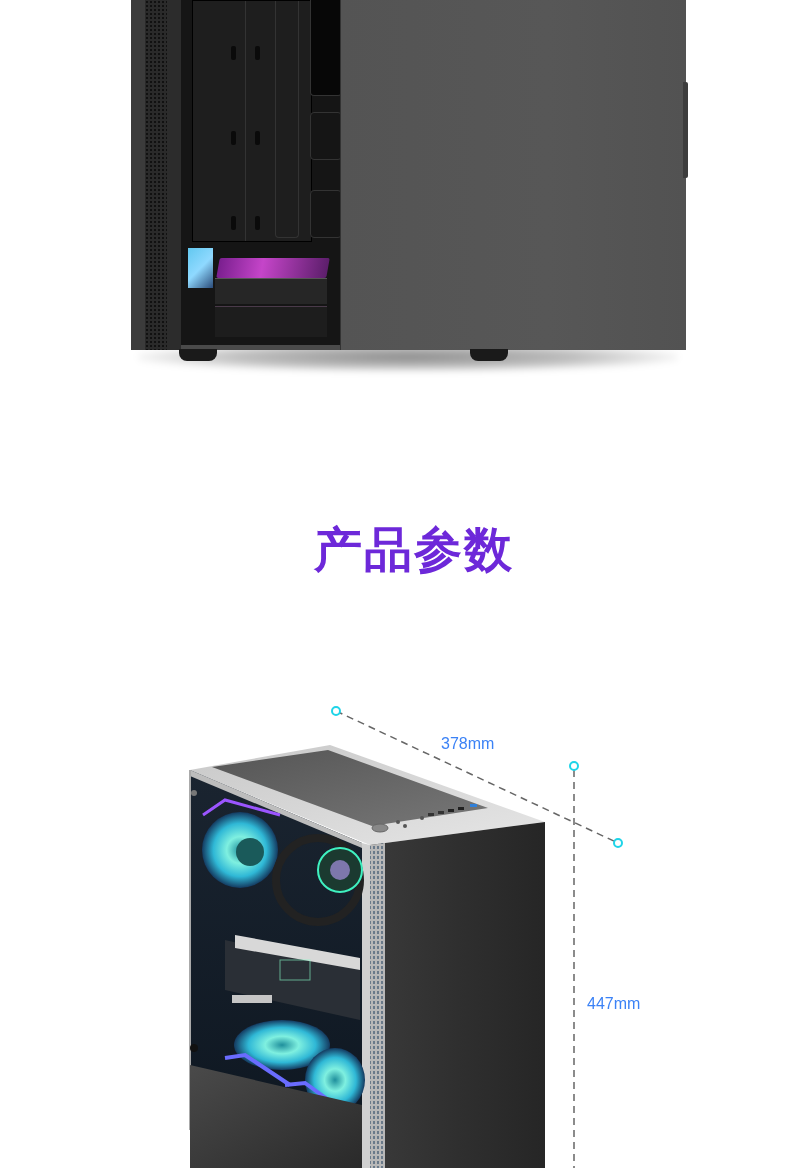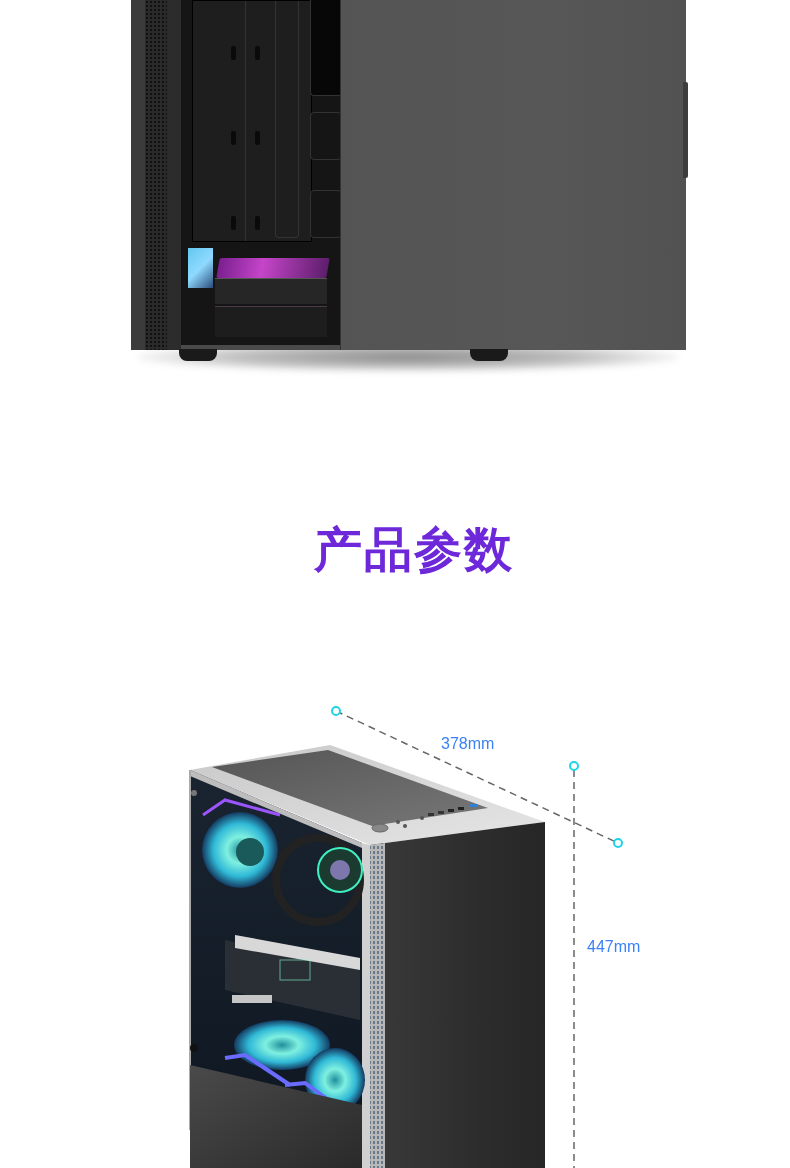--- a/index.html
+++ b/index.html
@@ -201,13 +201,13 @@
   <path d="M225 1058 L245 1055 L290 1085" stroke="#6a6cff" stroke-width="4" fill="none"></path>
   <path d="M285 1085 L305 1083 L345 1112" stroke="#6a6cff" stroke-width="4" fill="none"></path>
   <circle cx="194" cy="1048" r="4" fill="#111"></circle>
   <circle cx="194" cy="793" r="3" fill="#777"></circle>
   <circle cx="358" cy="1140" r="4" fill="#111"></circle>
 
   <polygon points="190,1065 362,1105 362,1168 190,1168" fill="url(#psuShroud)"></polygon>
 </svg>
 
 <div class="dim-label" style="left:441px;top:735px;">378mm</div>
-<div class="dim-label" style="left:587px;top:938px;">447mm</div>
+<div class="dim-label" style="left:587px;top:995px;">447mm</div>
 
 </body></html>

